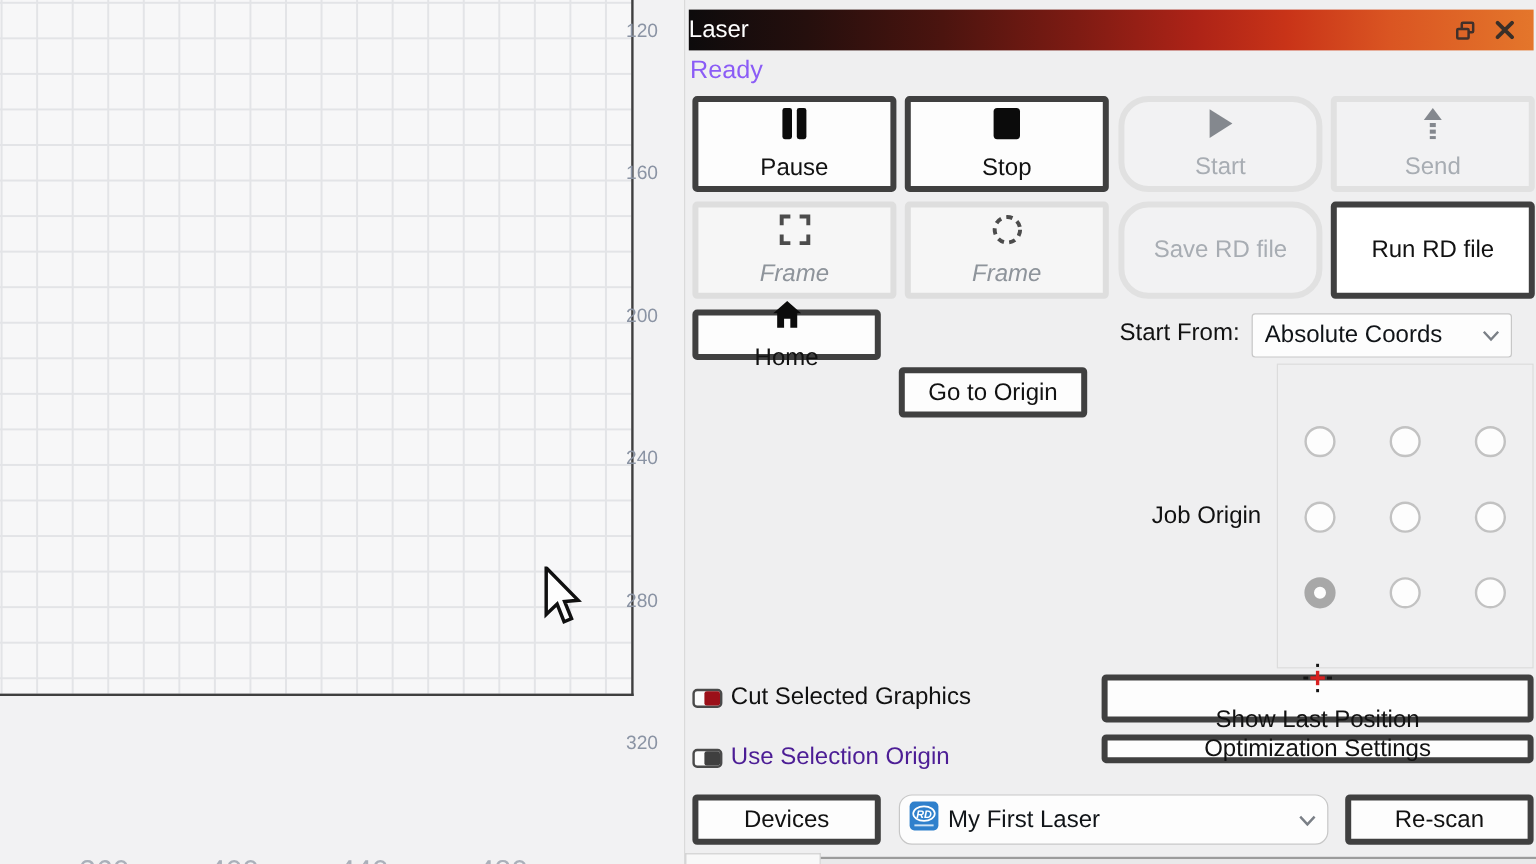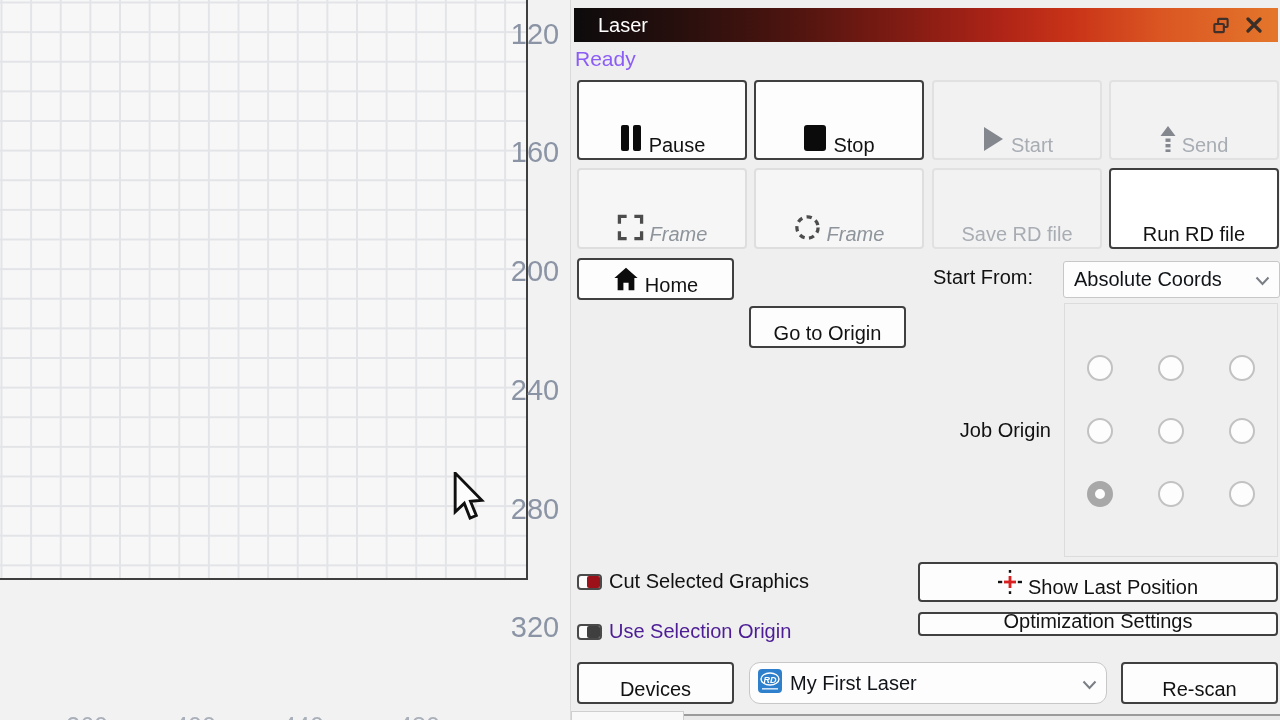--- a/index.html
+++ b/index.html
@@ -9,44 +9,44 @@
   
   .canvas{position:absolute;left:0;top:0;width:570px;height:720px;background:#f2f2f3;}
   .workarea{position:absolute;left:0;top:0;width:526px;height:578px;
     background-color:#f7f7f8;
     background-image:
       linear-gradient(to right,#e3e4e7 1.5px,transparent 1.5px),
       linear-gradient(to bottom,#e3e4e7 1.5px,transparent 1.5px);
     background-size:29.63px 29.63px;background-position:0.5px 1.5px;
     border-right:2px solid #3f3f3f;border-bottom:2px solid #3f3f3f;}
   .vtick{position:absolute;left:505px;width:60px;text-align:center;
-    font-size:29px;color:#8b94a4;}
+    font-size:16px;color:#8b94a4;}
   .btick{position:absolute;top:712px;width:60px;text-align:center;
     font-size:25px;color:#aab0ba;}
   .cursor{position:absolute;left:452px;top:472px;}
 
   
   .panel{position:absolute;left:570px;top:0;width:710px;height:720px;
     background:#efeff0;border-left:1px solid #dadada;box-sizing:border-box;}
   .titlebar{position:absolute;left:3px;top:8px;right:2px;height:34px;
     display:flex;align-items:center;
     background:linear-gradient(90deg,#0d0b0c 0%,#250f0d 14%,#4b140f 30%,#7e1b13 46%,#ad2317 60%,#c93418 71%,#da5522 83%,#e4762b 100%);}
-  .titlebar .title{color:#fff;font-size:20px;padding-left:24px;flex:1;}
+  .titlebar .title{color:#fff;font-size:20px;flex:1;}
   .tb-ico{width:18px;height:18px;margin-right:15px;display:flex;align-items:center;justify-content:center;cursor:default;}
 
   .status{position:absolute;left:4px;top:47px;font-size:21px;color:#8b5cf6;}
 
-  .btn{position:absolute;box-sizing:border-box;display:flex;align-items:flex-end;justify-content:center;
-    gap:6px;background:#fdfdfd;border:2px solid #404040;border-radius:4px;
-    font-size:20px;color:#121212;cursor:pointer;}
+  .btn{position:absolute;box-sizing:border-box;display:flex;align-items:center;justify-content:center;
+    gap:6px;background:#fdfdfd;border:5px solid #404040;border-radius:4px;
+    font-size:20px;color:#121212;cursor:pointer;flex-direction:column;}
   .btn.disabled{background:#f2f2f3;border-color:#e1e1e1;color:#a8adb3;cursor:default;}
   .btn.dimtext{background:#f6f6f6;border-color:#dedede;color:#8e949b;font-style:italic;}
 
   .row1{top:80px;height:80px;}  .row2{top:168px;height:81px;}
-  .c1{left:6px;width:170px;} .c2{left:183px;width:170px;} .c3{left:361px;width:170px;} .c4{left:538px;width:170px;}
+  .c1{left:6px;width:170px;} .c2{left:183px;width:170px;} .c3{left:361px;width:170px;border-radius:25px;} .c4{left:538px;width:170px;}
 
   .label{font-size:20px;color:#111;}
   .combo{position:absolute;box-sizing:border-box;display:flex;align-items:center;
     background:#fdfdfd;border:1px solid #c7c7c7;border-radius:3px;font-size:20px;color:#101418;cursor:pointer;}
   .combo .chev{margin-left:auto;margin-right:9px;}
 
   .groupbox{position:absolute;left:493px;top:303px;width:214px;height:254px;
     border:1px solid #dcdcdc;box-sizing:border-box;}
   .radio-grid{position:absolute;left:0;top:32px;width:100%;height:190px;
     display:grid;grid-template-columns:repeat(3,1fr);justify-items:center;align-items:center;}
@@ -169,21 +169,21 @@
     <span>
       <svg width="26" height="26" viewBox="0 0 28 28">
         <path d="M14 2 L26.5 13 H23 V26 H16.8 V18 H11.2 V26 H5 V13 H1.5 Z" fill="#0c0c0c"></path>
       </svg></span>
     <span>Home</span>
   </button>
   <button class="btn" style="left:178px;top:258px;width:157px;height:42px;margin-top:48px;">
     <span>Go to Origin</span>
   </button>
   <span class="label" style="position:absolute;left:362px;top:266px;">Start From:</span>
-  <div class="combo" style="left:492px;top:261px;width:217px;height:37px;padding-left:10px;">
+  <div class="combo" style="left:472px;top:261px;width:217px;height:37px;padding-left:10px;">
     <span>Absolute Coords</span>
     <span class="chev">
       <svg width="15" height="10" viewBox="0 0 15 10">
           <polyline points="1.5,1.5 7.5,8 13.5,1.5" fill="none" stroke="#7a7f86" stroke-width="2"></polyline>
         </svg>
     </span>
   </div>
 
   <span class="label" style="position:absolute;left:280px;top:419px;width:200px;text-align:right;">Job Origin</span>
   <div class="groupbox">

